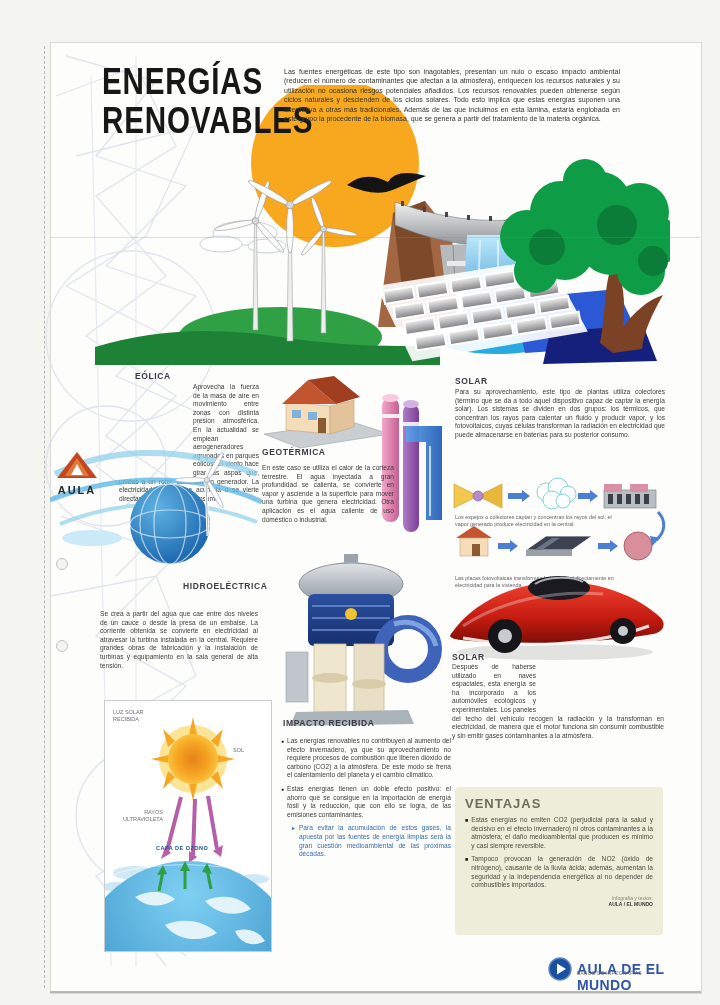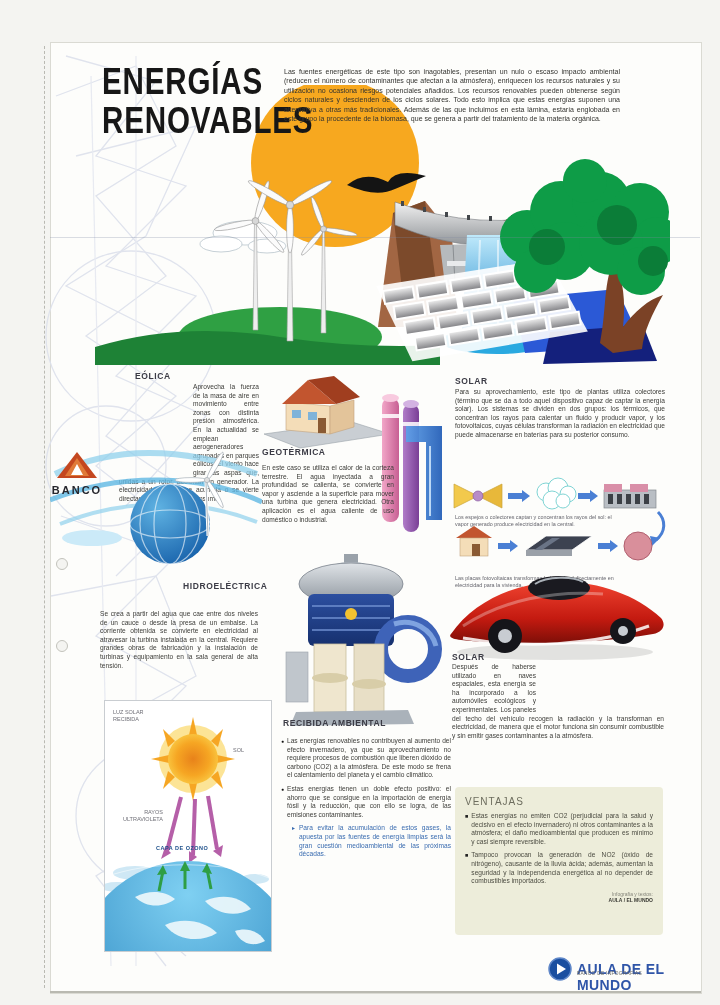--- a/index.html
+++ b/index.html
@@ -18,21 +18,21 @@
   .spacer-r{float:right;width:128px;height:44px;}
   .tiny-label{font-size:5.5px;color:#6f6f77;line-height:6.5px;white-space:pre-line;}
   .cap{font-size:5.4px;line-height:6.6px;color:#66666e;}
   .ib{display:flex;gap:3px;margin-bottom:5px;}
   .ib .mk{font-size:5px;color:#111;line-height:8.6px;flex:0 0 auto;}
   .ib .tx{font-size:6.6px;line-height:8.6px;color:#3c3c38;text-align:justify;}
   .ib.blue .mk{color:#3a6cb0;}
   .ib.blue .tx{color:#3a6cb0;}
   .ib.sub{margin-left:10px;}
   #ventajas-box{left:455px;top:787px;width:208px;height:148px;background:#ededda;border-radius:4px;box-sizing:border-box;padding:9px 10px 6px 10px;}
-  #ventajas-box .vh{font-weight:normal;font-size:10px;color:#6d6d5e;letter-spacing:1px;margin-bottom:5px;}
+  #ventajas-box .vh{font-weight:bold;font-size:13px;color:#6d6d5e;letter-spacing:1px;margin-bottom:5px;}
   #ventajas-box .ib .mk{font-size:5.5px;color:#222;}
   #ventajas-box .ib .tx{color:#4c4c42;}
   .credit{text-align:right;font-size:5px;line-height:6.4px;color:#85857a;}
   .credit b{color:#3a3a34;}
   #impacto-box{left:104px;top:700px;width:166px;height:250px;border:1px solid #c9cdd1;background:#ffffff;overflow:hidden;}
   #impacto-heading{left:283px;top:718px;}
   #impacto-list{left:281px;top:737px;width:170px;}
   #ozone-label{left:156px;top:845px;width:90px;font-size:5.5px;font-weight:bold;color:#1c4f8a;letter-spacing:0.5px;}
   #footer-logo-text{left:577px;top:961px;font-size:14px;font-weight:bold;color:#2f55a8;letter-spacing:0.4px;}
   #footer-logo-sub{left:577px;top:971px;font-size:4.8px;color:#6b6b66;letter-spacing:0.3px;}
@@ -271,21 +271,21 @@
       <circle cx="157" cy="68" r="2.6" fill="#e0e0e0" stroke="#9aa4ac" stroke-width="0.6"></circle>
     </g>
   </svg>
 
   <div class="abs" style="left:50px;top:450px;width:54px;text-align:center;">
     <svg width="44" height="30" viewBox="0 0 44 30">
       <polygon points="22,2 42,28 2,28" fill="#c4471f"></polygon>
       <polygon points="22,8 34,26 10,26" fill="#e07a38"></polygon>
       <polygon points="22,14 28,25 16,25" fill="#ffffff"></polygon>
     </svg>
-    <div id="aula-text">BANCO</div>
+    <div id="aula-text">AULA</div>
   </div>
 
   <svg class="abs" style="left:256px;top:370px;" width="200" height="180" viewBox="0 0 200 180">
     <defs>
       <linearGradient id="pinkGrad" x1="0" y1="0" x2="1" y2="0">
         <stop offset="0" stop-color="#f2a7c8"></stop>
           <stop offset="1" stop-color="#c75f93"></stop>
       </linearGradient>
       <linearGradient id="purpGrad" x1="0" y1="0" x2="1" y2="0">
         <stop offset="0" stop-color="#b07cc8"></stop>
@@ -489,21 +489,21 @@
       </g>
     </svg>
     <div class="abs tiny-label" style="left:8px;top:8px;">LUZ SOLAR
 RECIBIDA</div>
     <div class="abs tiny-label" style="left:128px;top:46px;">SOL</div>
     <div class="abs tiny-label" style="left:14px;top:108px;text-align:right;width:44px;">RAYOS
 ULTRAVIOLETA</div>
   </div>
   <div class="abs" id="ozone-label">CAPA DE OZONO</div>
 
-  <div class="abs sec-heading" id="impacto-heading">RECIBIDA AMBIENTAL</div>
+  <div class="abs sec-heading" id="impacto-heading">IMPACTO RECIBIDA</div>
   <div class="abs" id="impacto-list">
     <div class="ib">
       <span class="mk">●</span>
       <span class="tx">Las energías renovables no contribuyen al aumento del efecto invernadero, ya que su aprovechamiento no requiere procesos de combustión que liberen dióxido de carbono (CO2) a la atmósfera. De este modo se frena el calentamiento del planeta y el cambio climático.</span>
     </div>
     <div class="ib">
       <span class="mk">●</span>
       <span class="tx">Estas energías tienen un doble efecto positivo: el ahorro que se consigue en la importación de energía fósil y la reducción, que con ello se logra, de las emisiones contaminantes.</span>
     </div>
     <div class="ib sub blue">

